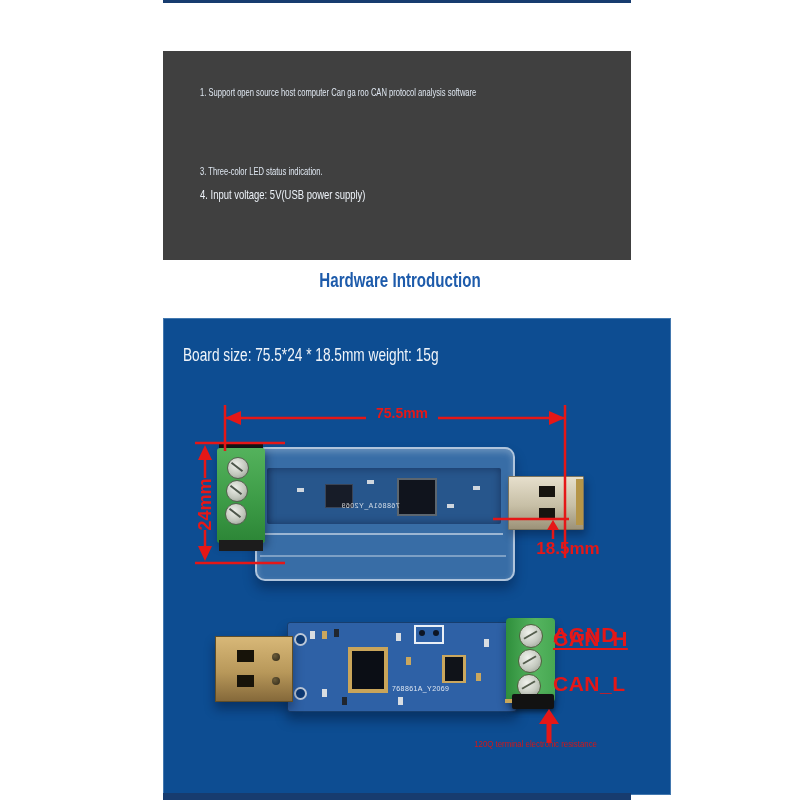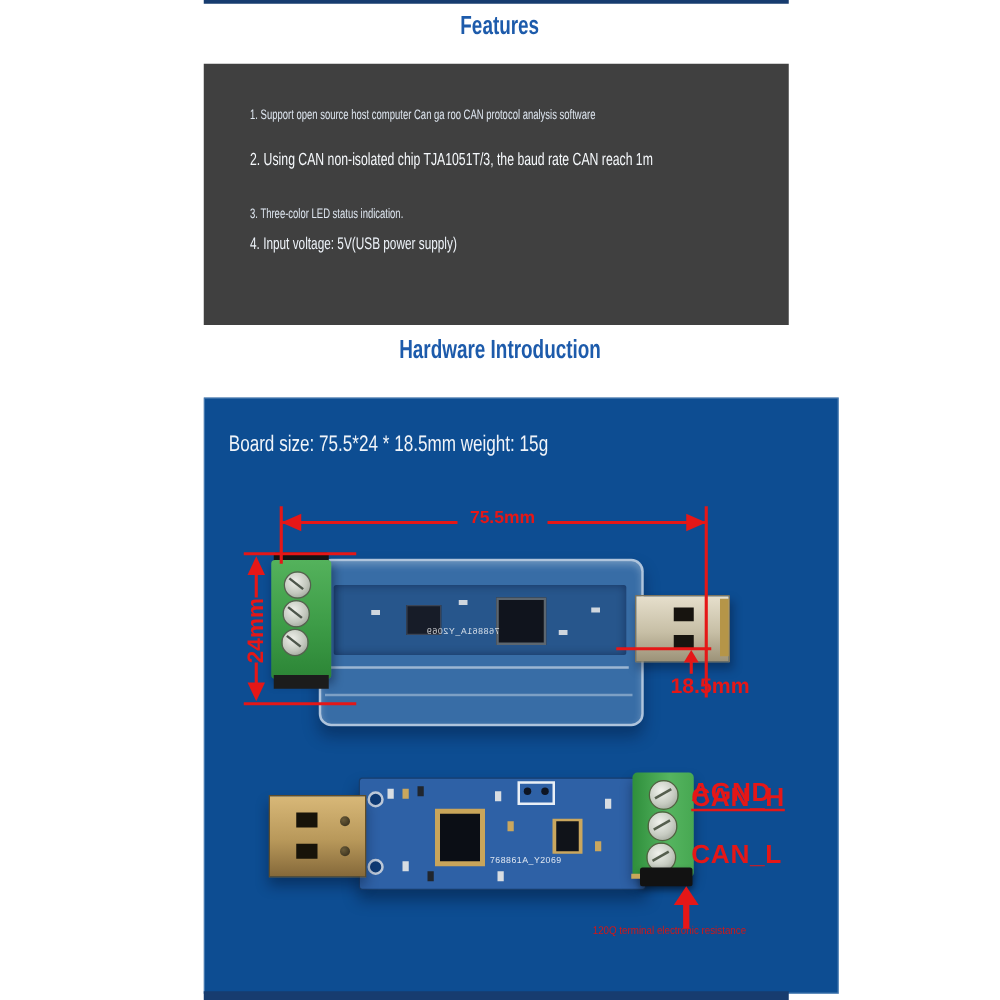--- a/index.html
+++ b/index.html
@@ -119,29 +119,24 @@
 
   .annot{position:absolute;left:0;top:0;pointer-events:none;}
 </style>
 </head>
 <body>
 
 <div class="page">
 
   <div class="strip top"></div>
 
-  <div class="section-title" id="features-title">
-    <span class="cond">Features</span>
-  </div>
 
   <div class="features-panel">
     <div class="f-item f-1">
       <span class="cond">1. Support open source host computer Can ga roo CAN protocol analysis software</span></div>
-    <div class="f-item f-2">
-      <span class="cond">2. Using CAN non-isolated chip TJA1051T/3, the baud rate CAN reach 1m</span></div>
     <div class="f-item f-3">
       <span class="cond">3. Three-color LED status indication.</span></div>
     <div class="f-item f-4">
       <span class="cond">4. Input voltage: 5V(USB power supply)</span></div>
   </div>
 
   <div class="section-title" id="hardware-title">
     <span class="cond">Hardware Introduction</span>
   </div>
 

